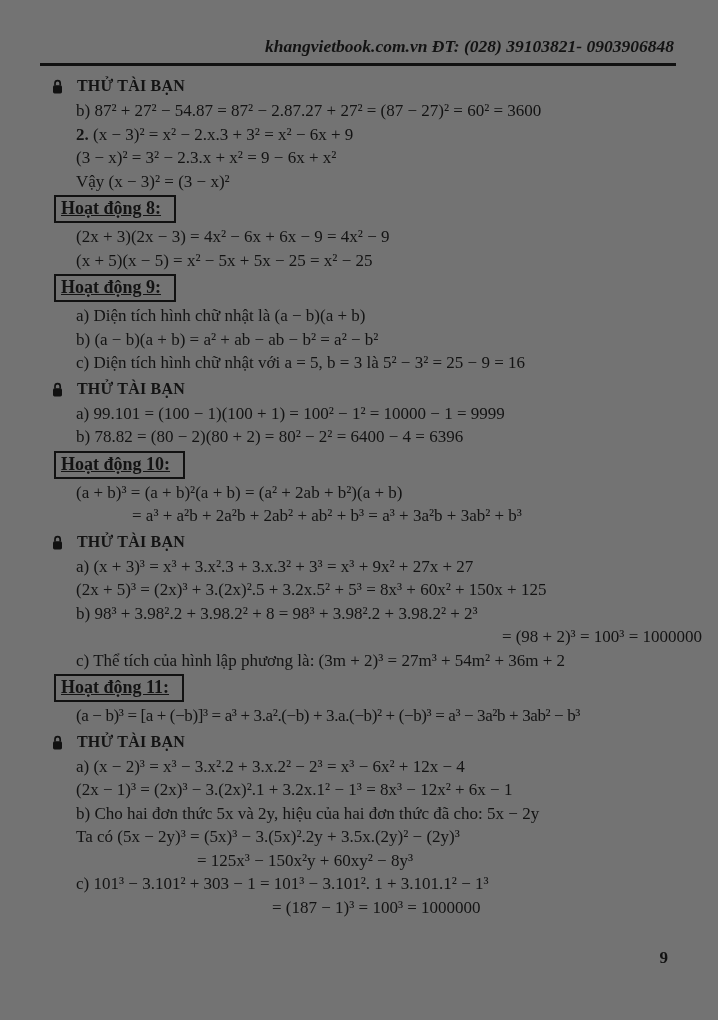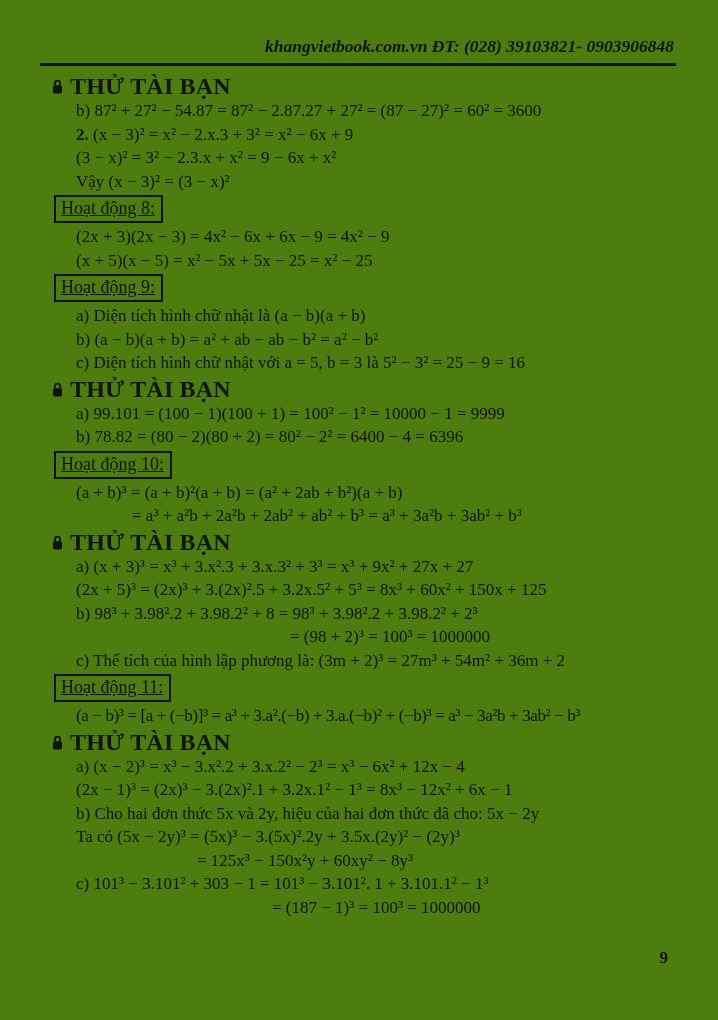--- a/index.html
+++ b/index.html
@@ -1,21 +1,21 @@
 <!DOCTYPE html>
 <html><head>
 <meta charset="utf-8">
 <style>
   html, body { margin: 0; padding: 0; background: #e8e8e8; }
   .page {
     position: relative;
     width: 718px;
     height: 1020px;
     margin: 0 auto;
-    background: #4d7c0f;
+    background: #737373;
     color: #131313;
     font-family: "Liberation Serif", "DejaVu Serif", serif;
     overflow: hidden;
   }
   .header {
     position: absolute;
     top: 36px;
     left: 40px;
     right: 44px;
     text-align: right;
@@ -38,42 +38,42 @@
     left: 40px;
     right: 16px;
   }
   .t-line {
     font-size: 17px;
     line-height: 23.5px;
     padding-left: 36px;
     white-space: nowrap;
   }
   .t-line.ind-a { padding-left: 92px; }
-  .t-line.ind-b { padding-left: 250px; }
+  .t-line.ind-b { padding-left: 250px; text-align: right; }
   .t-line.ind-c { padding-left: 157px; }
   .t-line.ind-d { padding-left: 232px; }
   .t-line.tight { letter-spacing: -0.38px; }
   .t-section {
     display: flex;
     align-items: center;
-    gap: 7px;
+    gap: 14px;
     padding-left: 12px;
     margin: 1px 0 0;
     font-weight: bold;
-    font-size: 24px;
+    font-size: 16px;
     line-height: 26px;
     letter-spacing: 0.2px;
   }
   .lock { width: 11px; height: 15px; flex: 0 0 auto; margin-top: 1px; }
   .t-boxed { margin: 2px 0 2px 14px; }
   .t-boxed .box {
     display: inline-block;
     border: 2.5px solid #111111;
-    padding: 2px 6px 3px 5px;
-    font-weight: normal;
+    padding: 2px 13px 3px 5px;
+    font-weight: bold;
     font-size: 18px;
     line-height: 19px;
     text-decoration: underline;
   }
   .footer {
     position: absolute;
     top: 948px;
     right: 50px;
     font-weight: bold;
     font-size: 17px;

